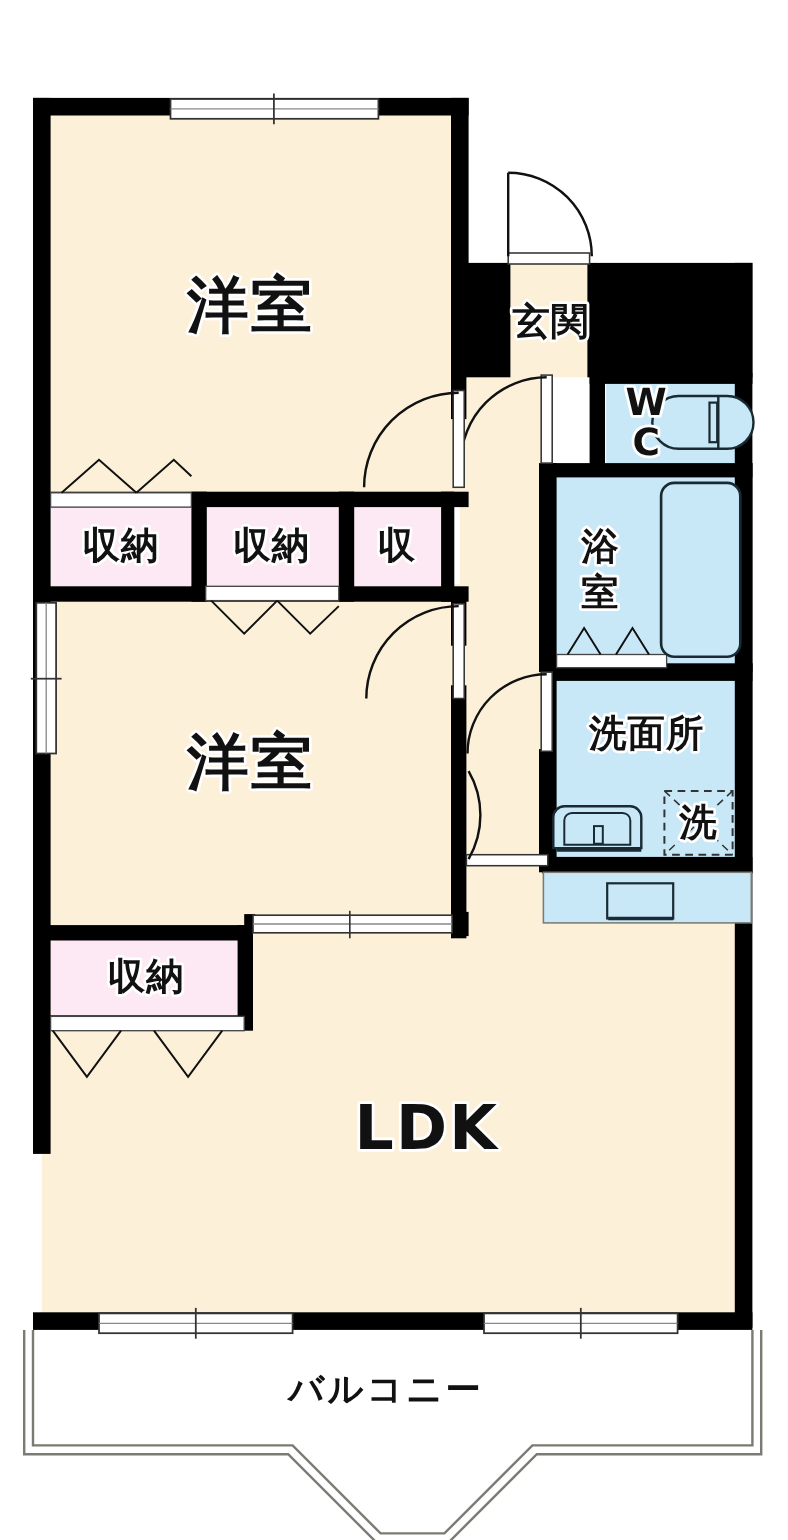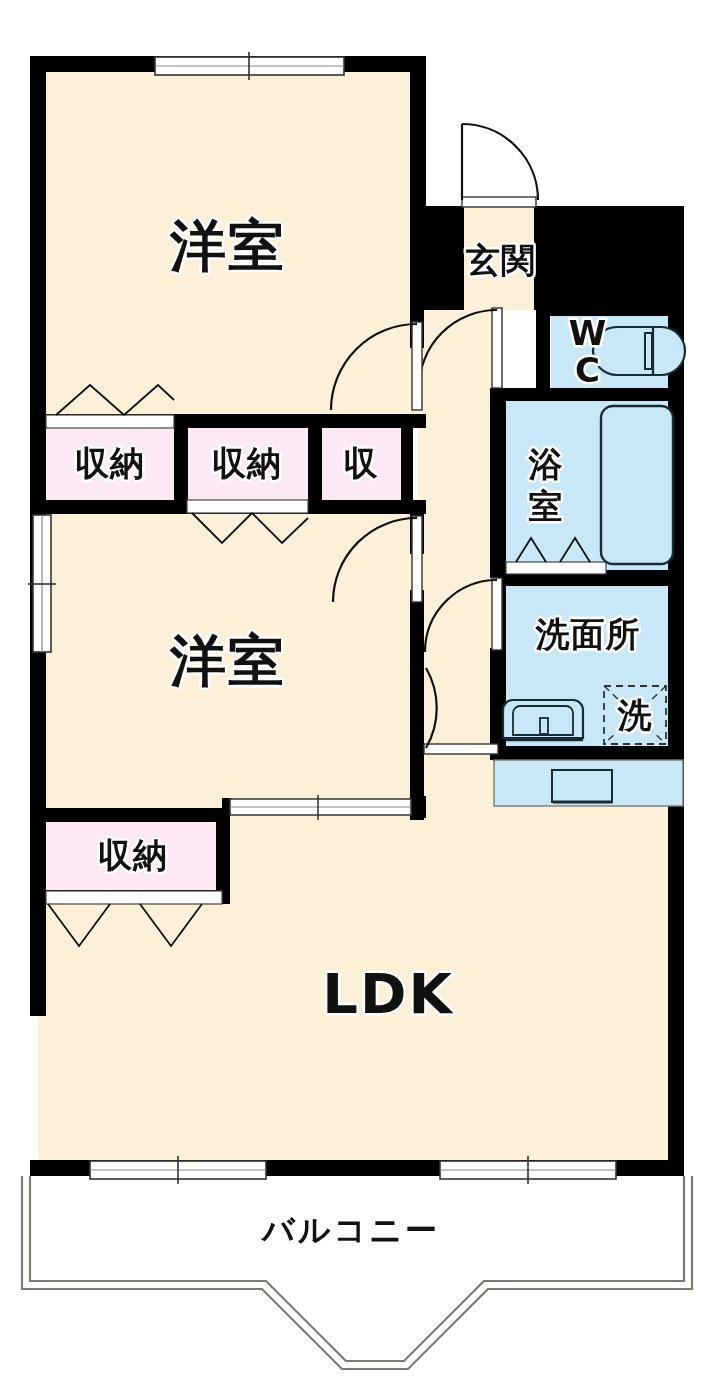--- a/index.html
+++ b/index.html
@@ -11,20 +11,21 @@
     width: 716px;
     height: 1400px;
     font-family: "DejaVu Sans", "Liberation Sans", sans-serif;
     overflow: hidden;
   }
   #floorplan-root {
     position: relative;
     width: 716px;
     height: 1032px;
     background: #ffffff;
+    margin-top: 33px;
   }
   svg#plan {
     display: block;
     width: 716px;
     height: 1400px;
   }
   .rm-label {
     font-family: "DejaVu Sans", "Liberation Sans", sans-serif;
     font-weight: bold;
     fill: #111111;

